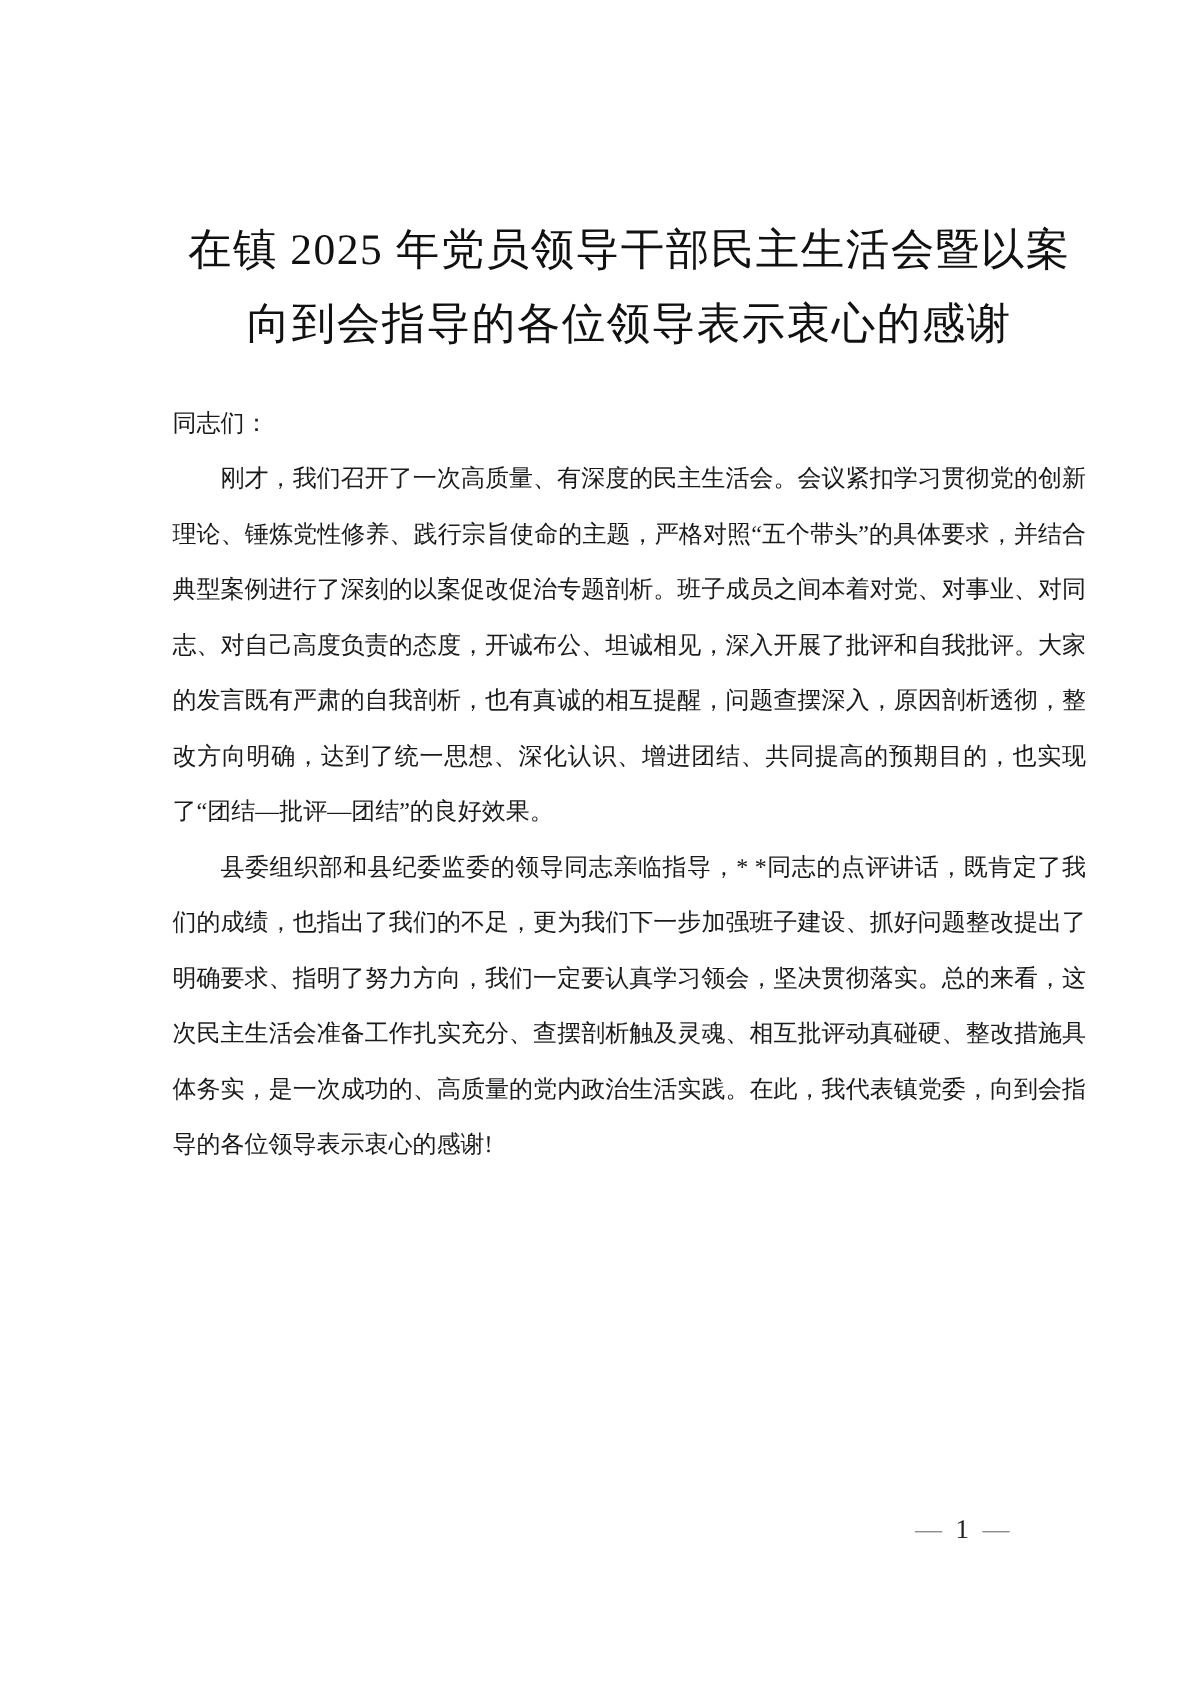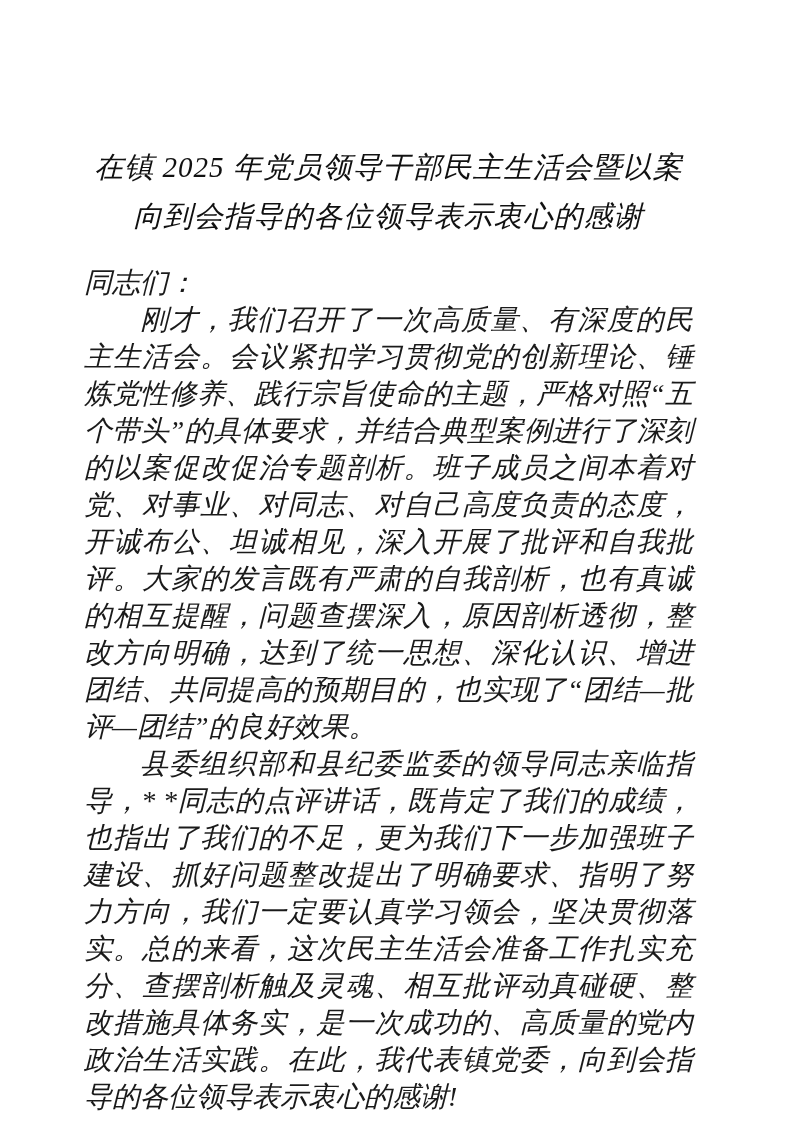--- a/index.html
+++ b/index.html
@@ -11,40 +11,39 @@
     position: relative;
     width: 793px;
     height: 1122px;
     background: #ffffff;
     overflow: hidden;
     font-family: "Liberation Serif", serif;
     color: #1a1a1a;
   }
   .content {
     position: absolute;
-    left: 84px;
+    left: 115px;
     top: 0;
     width: 609px;
-    font-style: italic;
   }
   .title {
     margin: 143px 0 0 0;
     font-size: 29px;
     line-height: 49px;
     font-weight: normal;
     text-align: center;
     color: #111111;
     letter-spacing: 1px;
   }
   .title-line {
     display: block;
   }
   .body-text {
     margin-top: 23px;
-    font-size: 28px;
+    font-size: 16px;
     line-height: 37px;
     text-align: justify;
     color: #1a1a1a;
   }
   .body-text p {
     margin: 0;
   }
   .para {
     text-indent: 2em;
   }

